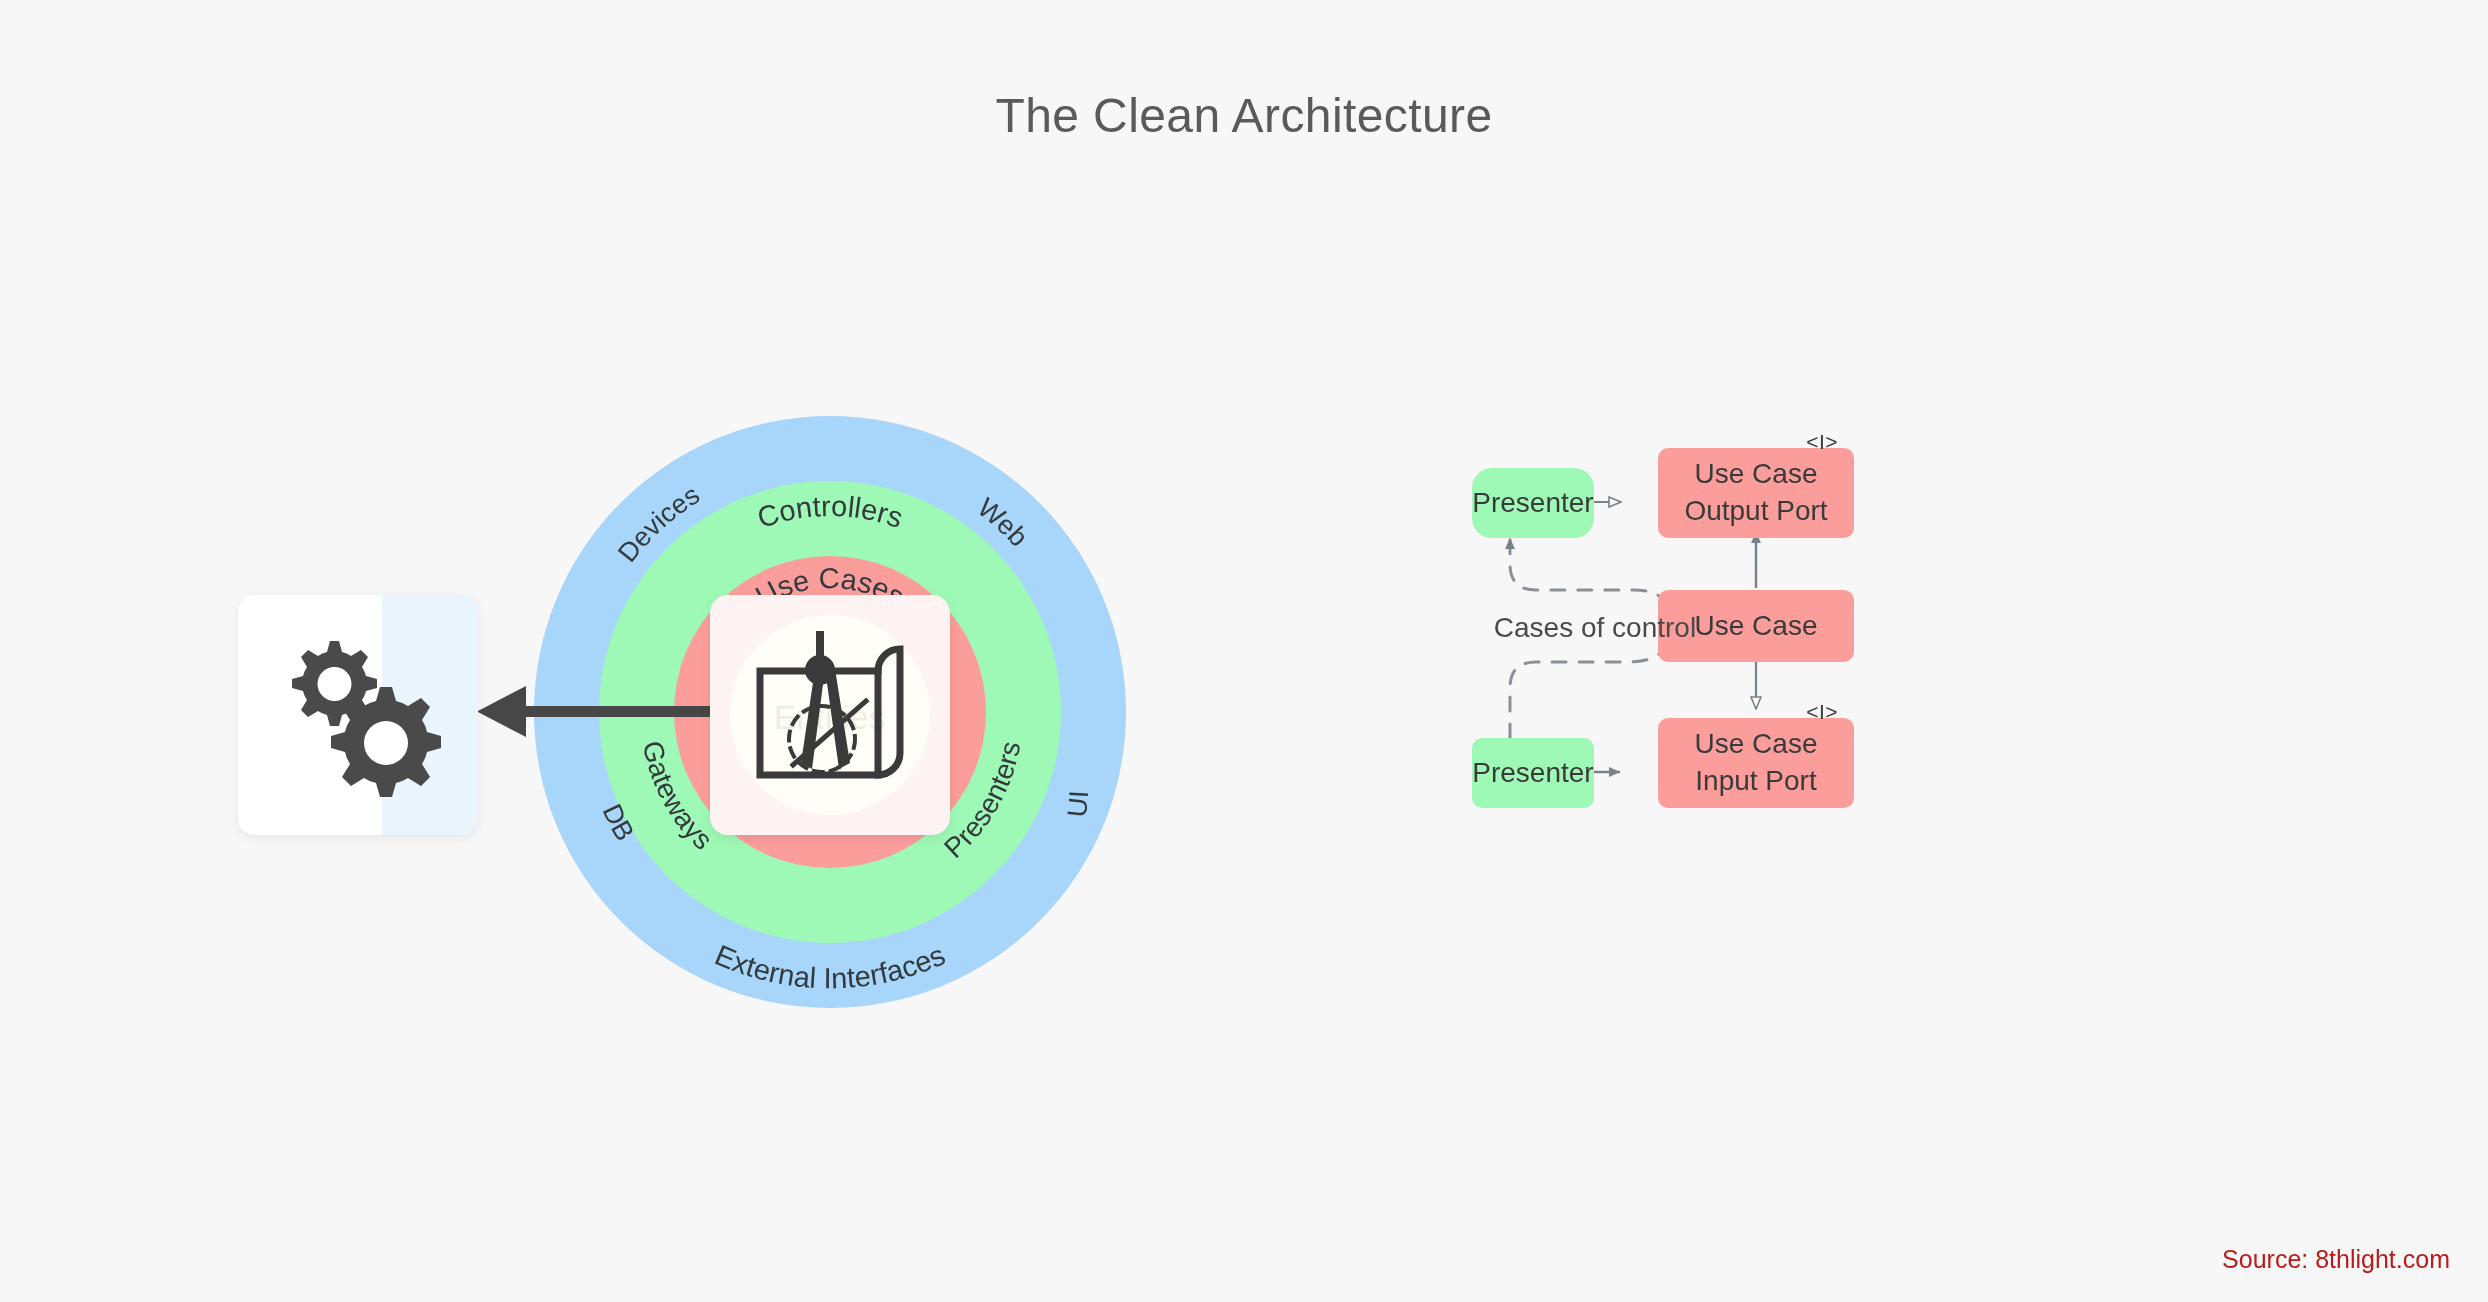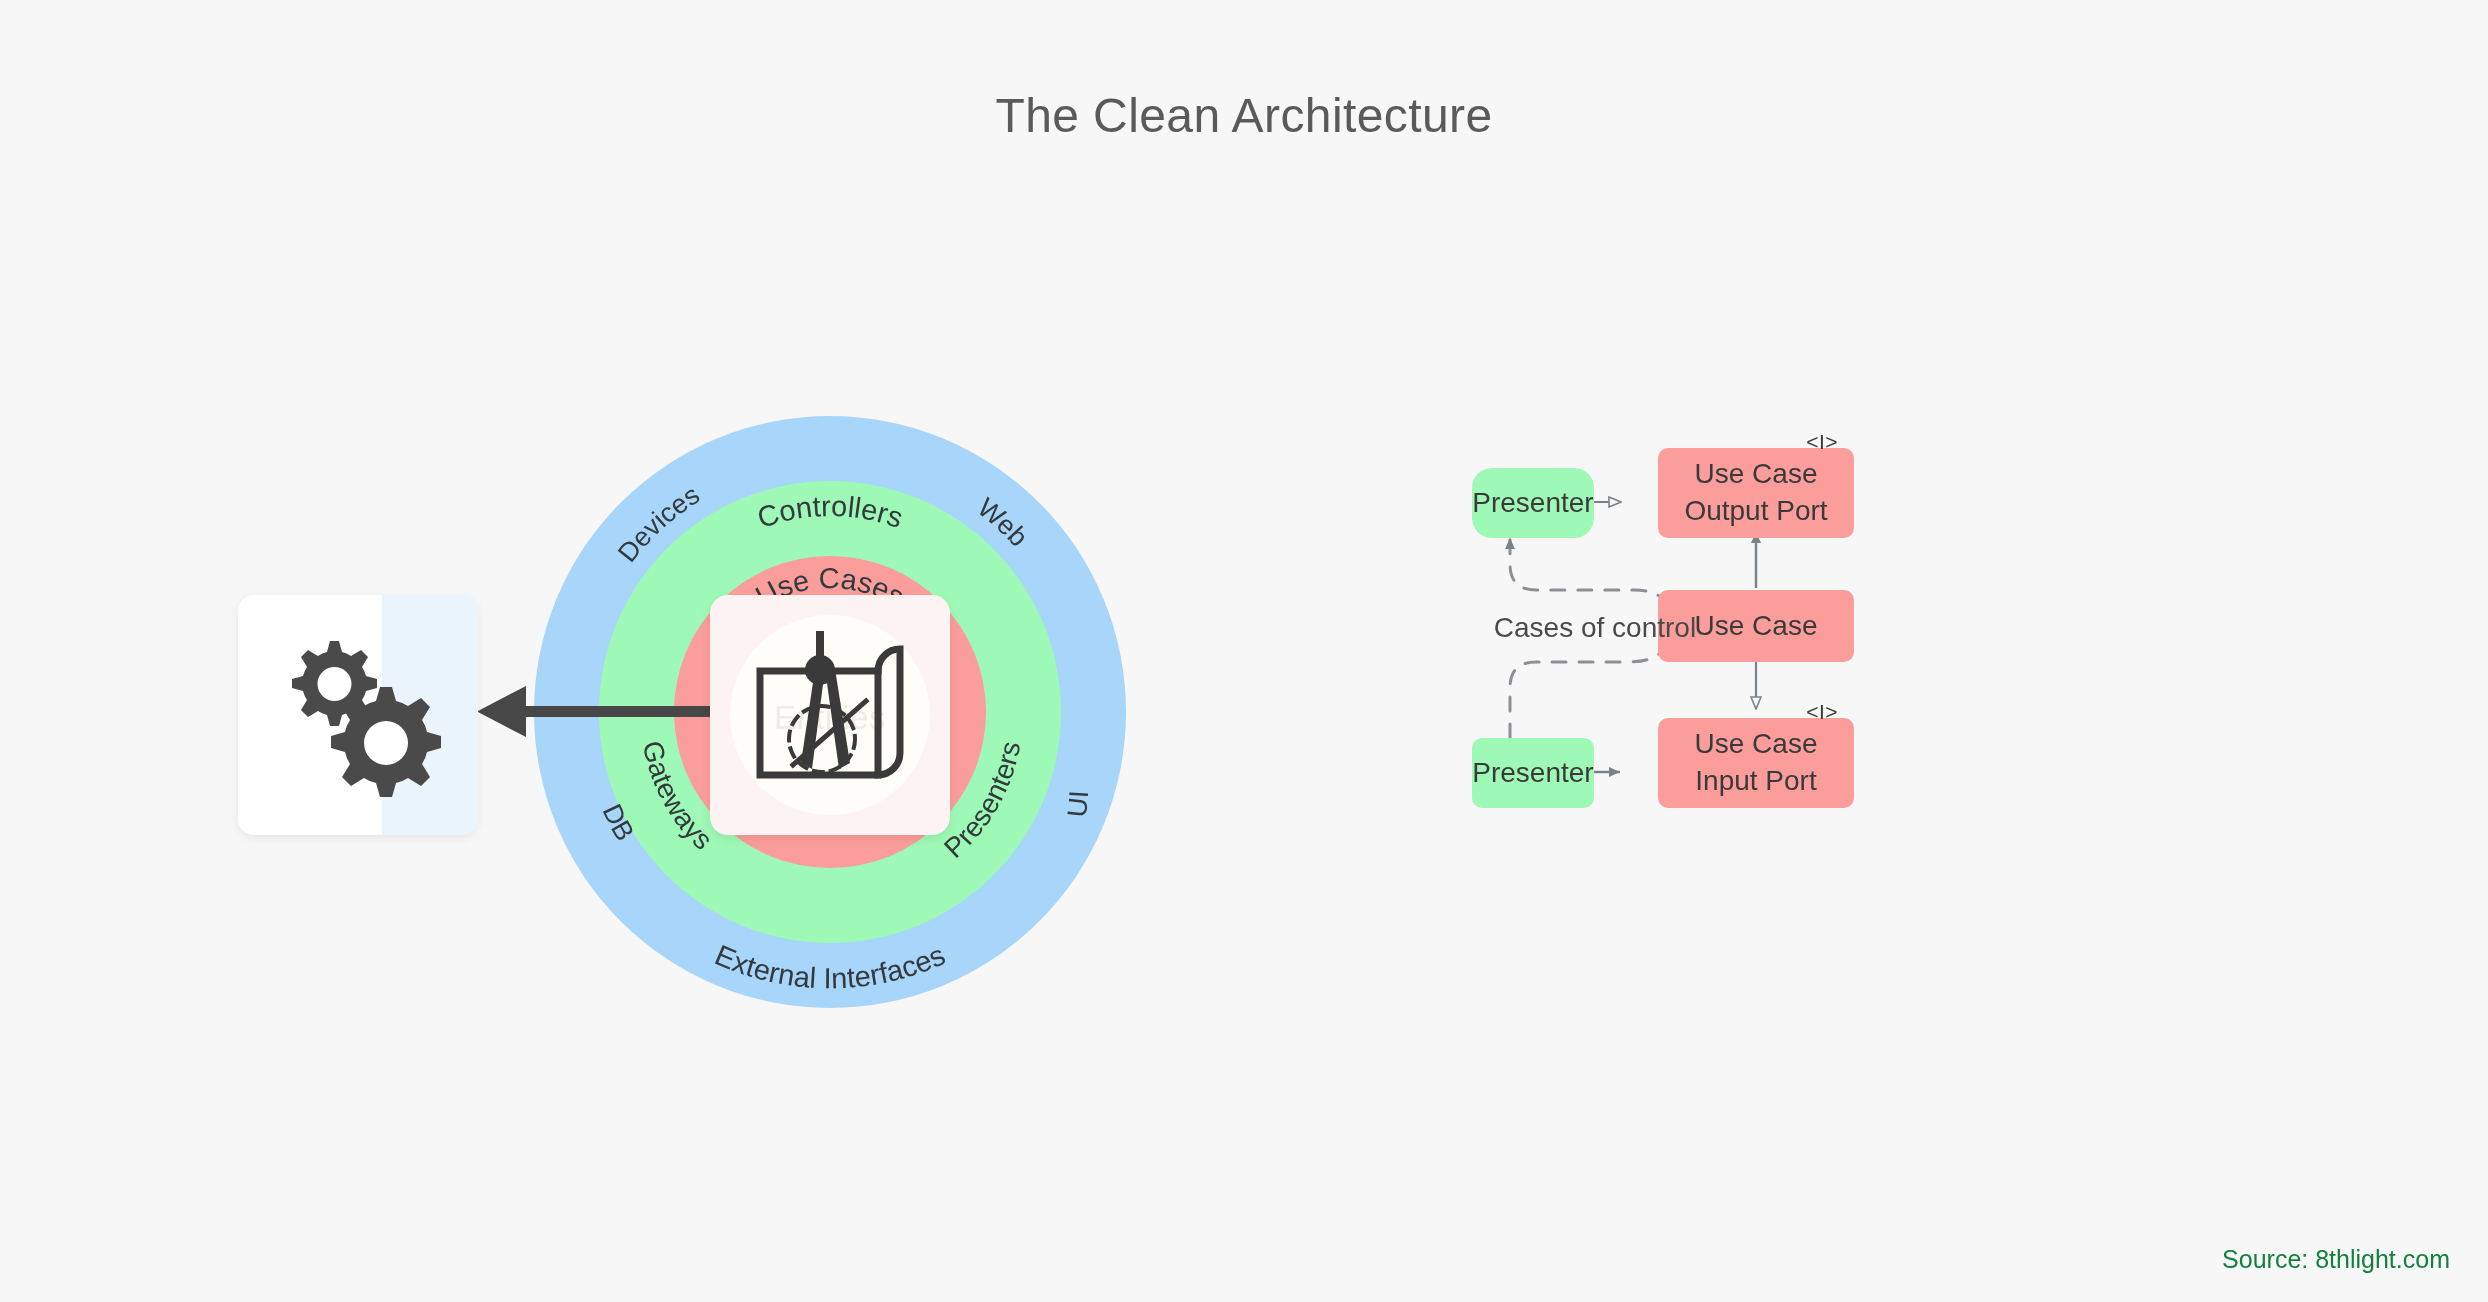--- a/index.html
+++ b/index.html
@@ -28,21 +28,21 @@
     font-weight: 400;
     color: #5a5a5a;
     letter-spacing: 0.4px;
   }
 
   
   #source-note {
     position: absolute;
     right: 38px; bottom: 28px;
     font-size: 25px;
-    color: #15803d;
+    color: #b91c1c;
   }
 
   
   #circles-diagram {
     position: absolute;
     left: 238px; top: 140px;
     width: 1185px; height: 1160px;
   }
   #circles-svg { position: absolute; left: 0; top: 0; }
 

